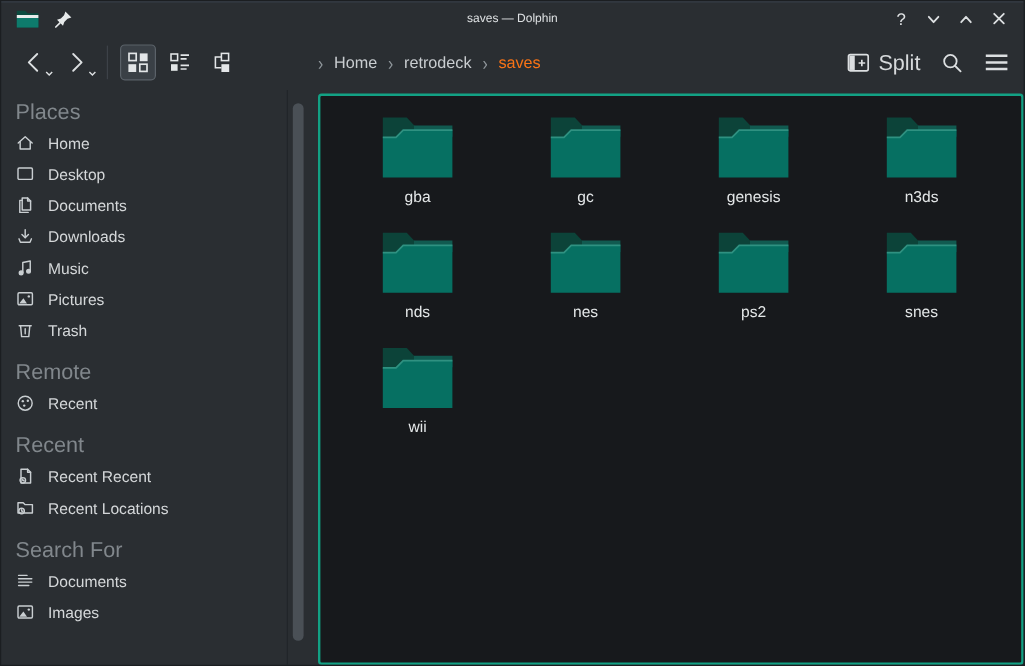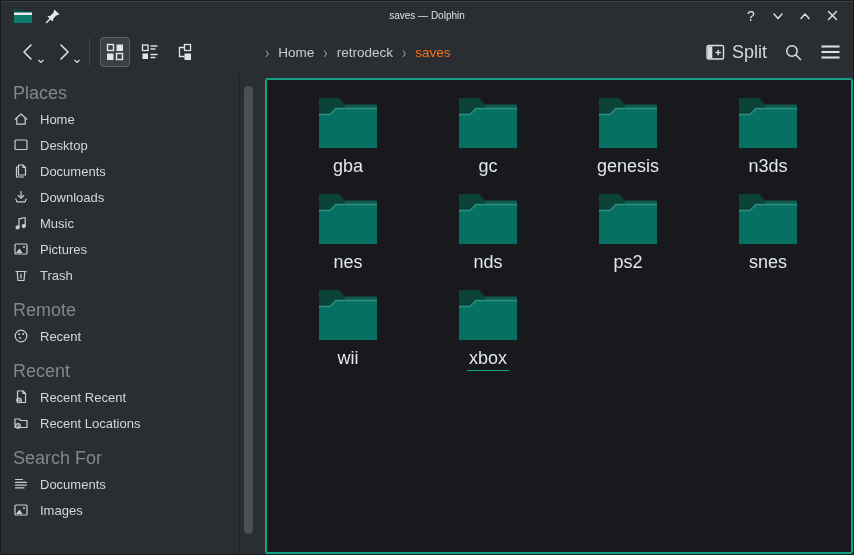--- a/index.html
+++ b/index.html
@@ -44,21 +44,21 @@
   .side-header.gap { margin-top:13px; }
   .side-item { height:26px; display:flex; align-items:center; gap:11px; padding-left:12px; font-size:13px; color:#d4d7d9; cursor:default; }
   .side-icon { width:16px; height:16px; flex:0 0 16px; }
   .scroll-handle { position:absolute; left:243px; top:11px; width:9px; height:448px; border-radius:4.5px; background:#4a5056; }
 
   .view { position:absolute; left:264px; top:3px; width:588px; height:476px;
           background:#17191c; border:2px solid #12a184; border-radius:3px; overflow:hidden; }
   .folder-grid { display:grid; grid-template-columns:repeat(4,140px); grid-auto-rows:96px; padding:14px 0 0 11px; }
   .folder-item { width:140px; display:flex; flex-direction:column; align-items:center; }
   .folder-item svg { margin-top:3px; }
-  .folder-label { margin-top:7px; font-size:18px; color:#e4e7e8; padding:0 2px 1px; border-bottom:1px solid transparent; }
+  .folder-label { margin-top:7px; font-size:13px; color:#e4e7e8; padding:0 2px 1px; border-bottom:1px solid transparent; }
   .folder-label.hovered { border-bottom:1px solid #16a085; }
 </style>
 </head>
 <body>
 
 <div class="titlebar">
   <div class="tb-left">
     <span>
       <svg width="20" height="16" viewBox="0 0 20 16">
         <path d="M1 1 H8 L10 3 H19 V15 H1 Z" fill="#0b4a3f"></path>
@@ -333,38 +333,38 @@
         <span class="folder-label">n3ds</span>
       </div>
 
       <div class="folder-item">
         <svg width="62" height="52" viewBox="0 0 62 52">
             <path d="M2 1 L22 1 L29 8.5 L29 18 L2 18 Z" fill="#0c4339"></path>
             <path d="M28 7.5 L60 7.5 L60 17 L28 17 Z" fill="#115a50"></path>
             <path d="M2 17.5 L13 17.5 L19 11.5 L60 11.5 L60 51 L2 51 Z" fill="#067062" stroke-linejoin="round"></path>
             <path d="M2 17.5 L13 17.5 L19 11.5 L60 11.5" fill="none" stroke="#2f9181" stroke-width="1.4"></path>
           </svg>
+        <span class="folder-label">nds</span>
+      </div>
+      <div class="folder-item">
+        <svg width="62" height="52" viewBox="0 0 62 52">
+            <path d="M2 1 L22 1 L29 8.5 L29 18 L2 18 Z" fill="#0c4339"></path>
+            <path d="M28 7.5 L60 7.5 L60 17 L28 17 Z" fill="#115a50"></path>
+            <path d="M2 17.5 L13 17.5 L19 11.5 L60 11.5 L60 51 L2 51 Z" fill="#067062" stroke-linejoin="round"></path>
+            <path d="M2 17.5 L13 17.5 L19 11.5 L60 11.5" fill="none" stroke="#2f9181" stroke-width="1.4"></path>
+          </svg>
         <span class="folder-label">nes</span>
       </div>
       <div class="folder-item">
         <svg width="62" height="52" viewBox="0 0 62 52">
             <path d="M2 1 L22 1 L29 8.5 L29 18 L2 18 Z" fill="#0c4339"></path>
             <path d="M28 7.5 L60 7.5 L60 17 L28 17 Z" fill="#115a50"></path>
             <path d="M2 17.5 L13 17.5 L19 11.5 L60 11.5 L60 51 L2 51 Z" fill="#067062" stroke-linejoin="round"></path>
             <path d="M2 17.5 L13 17.5 L19 11.5 L60 11.5" fill="none" stroke="#2f9181" stroke-width="1.4"></path>
           </svg>
-        <span class="folder-label">nds</span>
-      </div>
-      <div class="folder-item">
-        <svg width="62" height="52" viewBox="0 0 62 52">
-            <path d="M2 1 L22 1 L29 8.5 L29 18 L2 18 Z" fill="#0c4339"></path>
-            <path d="M28 7.5 L60 7.5 L60 17 L28 17 Z" fill="#115a50"></path>
-            <path d="M2 17.5 L13 17.5 L19 11.5 L60 11.5 L60 51 L2 51 Z" fill="#067062" stroke-linejoin="round"></path>
-            <path d="M2 17.5 L13 17.5 L19 11.5 L60 11.5" fill="none" stroke="#2f9181" stroke-width="1.4"></path>
-          </svg>
         <span class="folder-label">ps2</span>
       </div>
       <div class="folder-item">
         <svg width="62" height="52" viewBox="0 0 62 52">
             <path d="M2 1 L22 1 L29 8.5 L29 18 L2 18 Z" fill="#0c4339"></path>
             <path d="M28 7.5 L60 7.5 L60 17 L28 17 Z" fill="#115a50"></path>
             <path d="M2 17.5 L13 17.5 L19 11.5 L60 11.5 L60 51 L2 51 Z" fill="#067062" stroke-linejoin="round"></path>
             <path d="M2 17.5 L13 17.5 L19 11.5 L60 11.5" fill="none" stroke="#2f9181" stroke-width="1.4"></path>
           </svg>
         <span class="folder-label">snes</span>
@@ -372,25 +372,16 @@
 
       <div class="folder-item">
         <svg width="62" height="52" viewBox="0 0 62 52">
             <path d="M2 1 L22 1 L29 8.5 L29 18 L2 18 Z" fill="#0c4339"></path>
             <path d="M28 7.5 L60 7.5 L60 17 L28 17 Z" fill="#115a50"></path>
             <path d="M2 17.5 L13 17.5 L19 11.5 L60 11.5 L60 51 L2 51 Z" fill="#067062" stroke-linejoin="round"></path>
             <path d="M2 17.5 L13 17.5 L19 11.5 L60 11.5" fill="none" stroke="#2f9181" stroke-width="1.4"></path>
           </svg>
         <span class="folder-label">wii</span>
       </div>
-      <div class="folder-item">
-        <svg width="62" height="52" viewBox="0 0 62 52">
-            <path d="M2 1 L22 1 L29 8.5 L29 18 L2 18 Z" fill="#0c4339"></path>
-            <path d="M28 7.5 L60 7.5 L60 17 L28 17 Z" fill="#115a50"></path>
-            <path d="M2 17.5 L13 17.5 L19 11.5 L60 11.5 L60 51 L2 51 Z" fill="#067062" stroke-linejoin="round"></path>
-            <path d="M2 17.5 L13 17.5 L19 11.5 L60 11.5" fill="none" stroke="#2f9181" stroke-width="1.4"></path>
-          </svg>
-        <span class="folder-label hovered">xbox</span>
-      </div>
 
     </div>
   </div>
 </div>
 
 </body></html>

